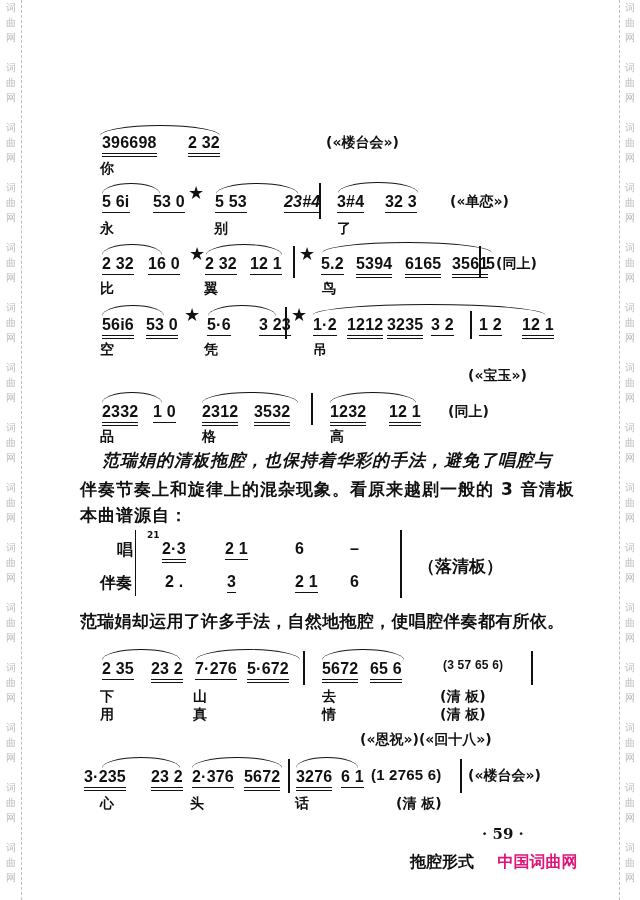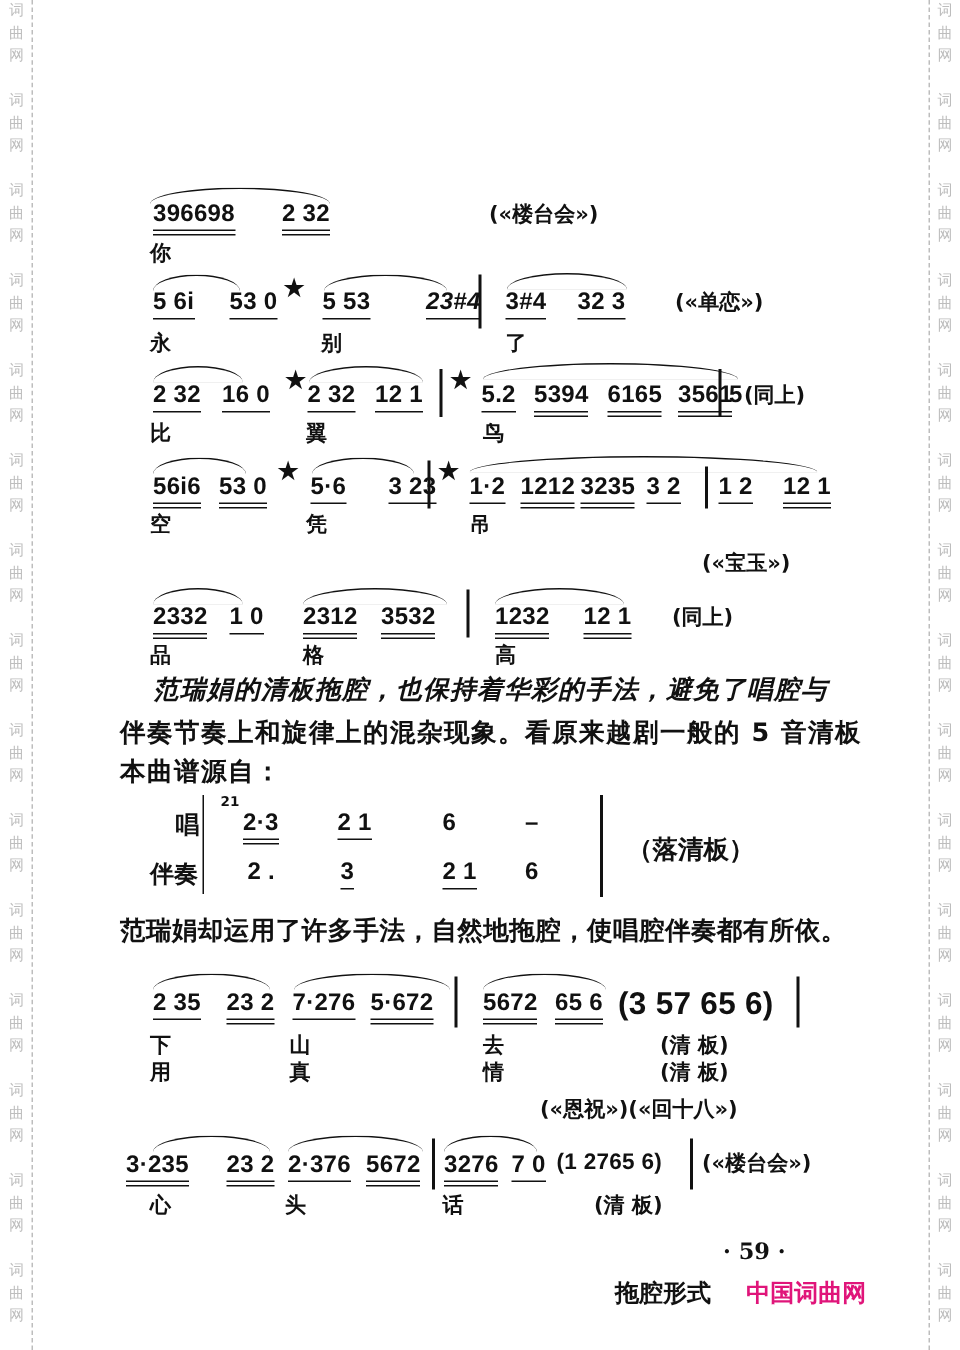--- a/index.html
+++ b/index.html
@@ -264,21 +264,21 @@
   <span class="abs num ul2" style="left:330px; top:403px;">1232</span>
   <span class="abs num ul2" style="left:389px; top:403px;">12 1</span>
   <span class="abs label" style="left:448px; top:403px;">(同上)</span>
   <span class="abs lyric" style="left:100px; top:428px;">品</span>
   <span class="abs lyric" style="left:202px; top:428px;">格</span>
   <span class="abs lyric" style="left:330px; top:428px;">高</span>
 </div>
 
 <div>
   <div class="prose" style="top:448px; left:102px;font-style:italic;">范瑞娟的清板拖腔，也保持着华彩的手法，避免了唱腔与</div>
-  <div class="prose" style="top:477px;">伴奏节奏上和旋律上的混杂现象。看原来越剧一般的 5 音清板</div>
+  <div class="prose" style="top:477px;">伴奏节奏上和旋律上的混杂现象。看原来越剧一般的 3 音清板</div>
   <div class="prose" style="top:503px;">本曲谱源自：</div>
 </div>
 
 <div>
   <span class="abs label" style="left:117px; top:540px; font-size:16px;">唱</span>
   <span class="abs label" style="left:100px; top:573px; font-size:16px;">伴奏</span>
   <div class="bar" style="left:135px; top:530px; height:66px; border-left-width:1.5px;"></div>
   <span class="abs" style="left:147px; top:530px; font-size:9px; font-weight:bold;">21</span>
   <span class="abs num ul2" style="left:162px; top:540px;">2·3</span>
   <span class="abs num ul" style="left:225px; top:540px;">2 1</span>
@@ -299,42 +299,42 @@
   <div class="slur" style="left:102px; top:649px; width:78px;"></div>
   <span class="abs num ul" style="left:102px; top:660px;">2 35</span>
   <span class="abs num ul2" style="left:151px; top:660px;">23 2</span>
   <div class="slur" style="left:196px; top:649px; width:104px;"></div>
   <span class="abs num ul" style="left:195px; top:660px;">7·276</span>
   <span class="abs num ul2" style="left:247px; top:660px;">5·672</span>
   <div class="bar" style="left:303px; top:651px; height:34px;"></div>
   <div class="slur" style="left:322px; top:649px; width:82px;"></div>
   <span class="abs num ul2" style="left:322px; top:660px;">5672</span>
   <span class="abs num ul2" style="left:370px; top:660px;">65 6</span>
-  <span class="abs num" style="left:412px; top:658px; font-size:21px;">(3 57 65 6)</span>
+  <span class="abs num" style="left:443px; top:658px; font-size:12px;">(3 57 65 6)</span>
   <div class="bar" style="left:531px; top:651px; height:34px;"></div>
   <span class="abs lyric" style="left:100px; top:688px;">下</span>
   <span class="abs lyric" style="left:193px; top:688px;">山</span>
   <span class="abs lyric" style="left:322px; top:688px;">去</span>
   <span class="abs lyric" style="left:440px; top:688px;">(清 板)</span>
   <span class="abs lyric" style="left:100px; top:706px;">用</span>
   <span class="abs lyric" style="left:193px; top:706px;">真</span>
   <span class="abs lyric" style="left:322px; top:706px;">情</span>
   <span class="abs lyric" style="left:440px; top:706px;">(清 板)</span>
 
   <span class="abs label" style="left:360px; top:731px;">(«恩祝»)(«回十八»)</span>
   <div class="slur" style="left:102px; top:757px; width:78px;"></div>
   <span class="abs num ul2" style="left:84px; top:768px;">3·235</span>
   <span class="abs num ul2" style="left:151px; top:768px;">23 2</span>
   <div class="slur" style="left:192px; top:757px; width:90px;"></div>
   <span class="abs num ul" style="left:192px; top:768px;">2·376</span>
   <span class="abs num ul2" style="left:244px; top:768px;">5672</span>
   <div class="bar" style="left:288px; top:759px; height:34px;"></div>
   <div class="slur" style="left:296px; top:757px; width:62px;"></div>
   <span class="abs num ul2" style="left:296px; top:768px;">3276</span>
-  <span class="abs num ul" style="left:341px; top:768px;">7 0</span>
+  <span class="abs num ul" style="left:341px; top:768px;">6 1</span>
   <span class="abs num" style="left:371px; top:766px; font-size:15px;">(1 2765 6)</span>
   <div class="bar" style="left:460px; top:759px; height:34px;"></div>
   <span class="abs label" style="left:468px; top:767px;">(«楼台会»)</span>
   <span class="abs lyric" style="left:100px; top:795px;">心</span>
   <span class="abs lyric" style="left:190px; top:795px;">头</span>
   <span class="abs lyric" style="left:295px; top:795px;">话</span>
   <span class="abs lyric" style="left:396px; top:795px;">(清 板)</span>
 </div>
 
 <span class="abs pagenum" style="left:482px; top:825px;">· 59 ·</span>

